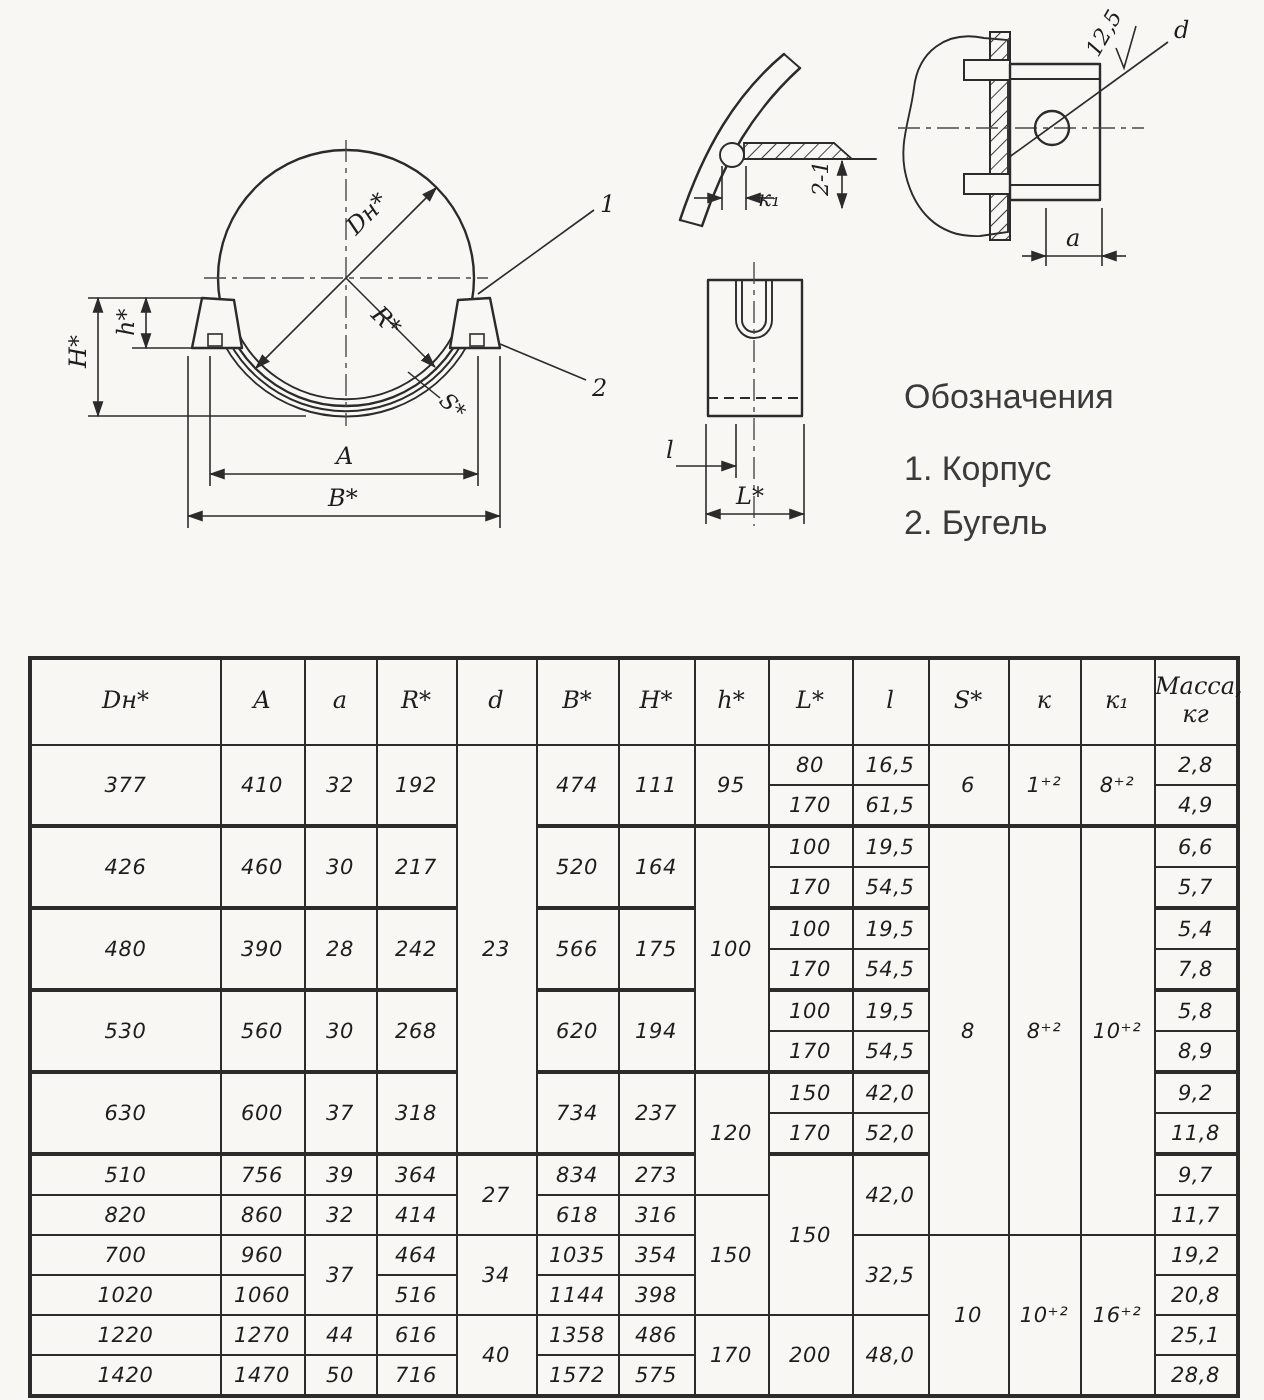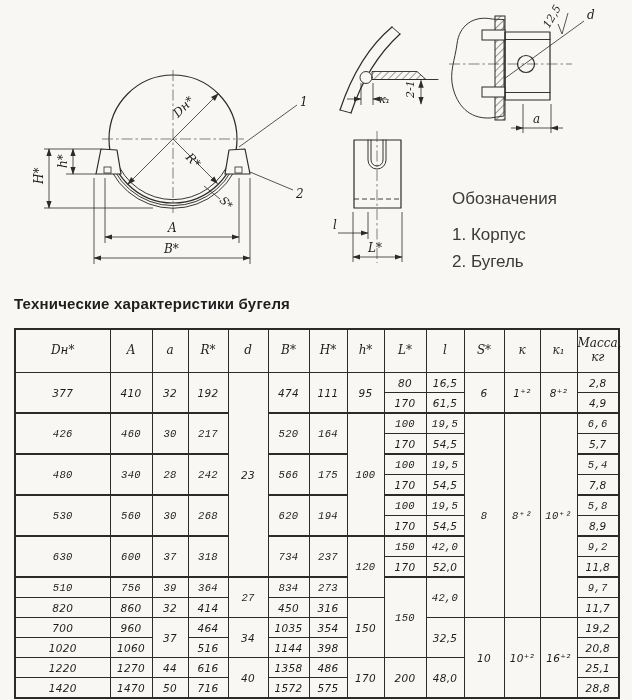--- a/index.html
+++ b/index.html
@@ -3,21 +3,21 @@
 <meta charset="utf-8">
 <style>
   html,body{margin:0;padding:0;}
   body{width:632px;height:700px;background:#f8f7f4;overflow:hidden;}
   .page{position:relative;width:632px;height:700px;font-family:"Liberation Sans",sans-serif;color:#222;}
   .title{position:absolute;left:14px;top:295px;margin:0;font:bold 15px "Liberation Sans",sans-serif;color:#1e1e1e;letter-spacing:.2px;}
   table.spec{position:absolute;left:14px;top:328px;width:604px;border-collapse:collapse;table-layout:fixed;border:2px solid #2b2b2b;background:transparent;}
   table.spec th,table.spec td{border:1px solid #2b2b2b;padding:0;text-align:center;vertical-align:middle;}
   table.spec th{height:42px;font:italic 12px "DejaVu Serif",serif;font-weight:normal;white-space:pre-line;line-height:1.15;color:#1d1d1d;}
   table.spec td{height:19px;font:italic 10.5px "DejaVu Sans",sans-serif;color:#1d1d1d;letter-spacing:.3px;}
-  table.spec tr.main-sep td{border-top-width:2px;font-family:Liberation Mono, monospace;}
+  table.spec tr.main-sep td{border-top-width:2px;}
   
   svg{position:absolute;left:0;top:0;}
   .ol{fill:none;stroke:#2b2b2b;stroke-width:1.2;stroke-linecap:round;stroke-linejoin:round;}
   .ol2{fill:none;stroke:#2b2b2b;stroke-width:.95;stroke-linecap:round;}
   .fillbg{fill:#f8f7f4;}
   .dim{fill:none;stroke:#2b2b2b;stroke-width:.8;}
   .cl{fill:none;stroke:#4a4a4a;stroke-width:.7;stroke-dasharray:11 3 2.5 3;}
   .hid{fill:none;stroke:#2b2b2b;stroke-width:.9;stroke-dasharray:5 3;}
   .lbl{font:italic 12px "DejaVu Serif",serif;fill:#1d1d1d;}
   .lbls{font:italic 11px "DejaVu Serif",serif;fill:#1d1d1d;}
@@ -134,21 +134,20 @@
       <text class="lbl" x="533" y="123">a</text>
     </g>
 
     <g>
       <text class="leg" x="452" y="204">Обозначения</text>
       <text class="leg" x="452" y="240">1. Корпус</text>
       <text class="leg" x="452" y="267">2. Бугель</text>
     </g>
   </svg>
 
-  <h2 class="title">Технические характеристики бугеля</h2>
 
   <table class="spec">
     <colgroup>
         <col style="width: 95px;">
         <col style="width: 42px;">
         <col style="width: 36px;">
         <col style="width: 40px;">
         <col style="width: 40px;">
         <col style="width: 41px;">
         <col style="width: 38px;">
@@ -216,21 +215,21 @@
           <td rowspan="10">10⁺²</td>
           <td>6,6</td>
         </tr>
         <tr>
           <td>170</td>
           <td>54,5</td>
           <td>5,7</td>
         </tr>
         <tr class="main-sep">
           <td rowspan="2">480</td>
-          <td rowspan="2">340</td>
+          <td rowspan="2">390</td>
           <td rowspan="2">28</td>
           <td rowspan="2">242</td>
           <td rowspan="2">566</td>
           <td rowspan="2">175</td>
           <td>100</td>
           <td>19,5</td>
           <td>5,4</td>
         </tr>
         <tr>
           <td>170</td>
@@ -280,21 +279,21 @@
           <td>273</td>
           <td rowspan="4">150</td>
           <td rowspan="2">42,0</td>
           <td>9,7</td>
         </tr>
         <tr>
           <td>820</td>
           <td>860</td>
           <td>32</td>
           <td>414</td>
-          <td>450</td>
+          <td>618</td>
           <td>316</td>
           <td rowspan="3">150</td>
           <td>11,7</td>
         </tr>
         <tr>
           <td>700</td>
           <td>960</td>
           <td rowspan="2">37</td>
           <td>464</td>
           <td rowspan="2">34</td>

